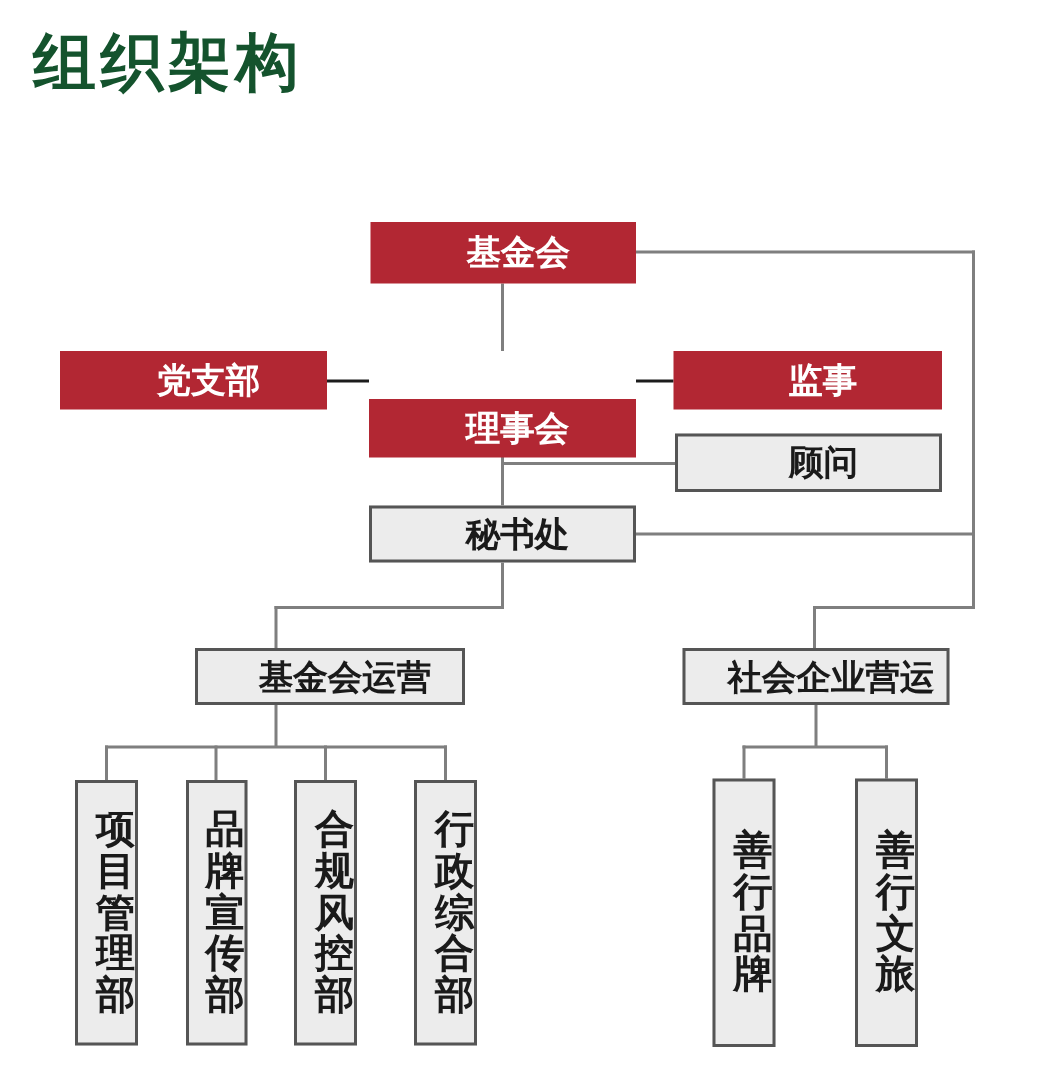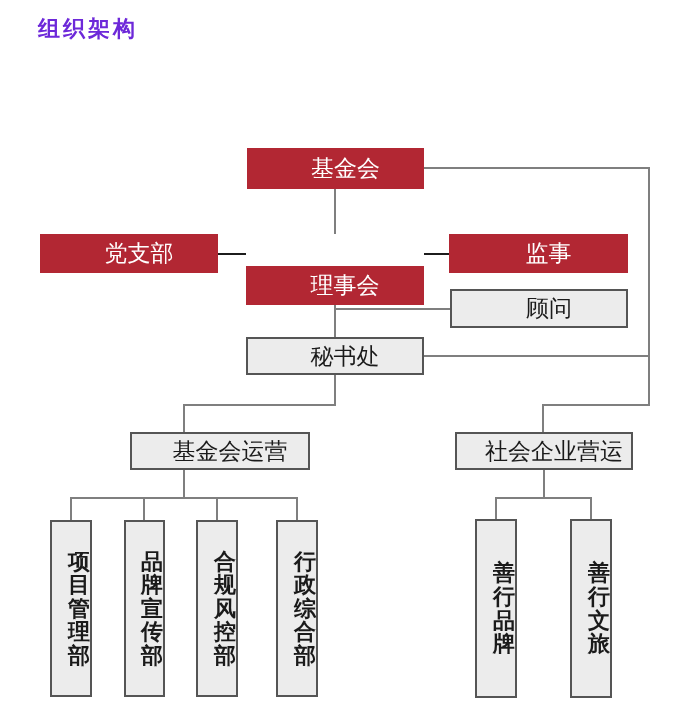--- a/index.html
+++ b/index.html
@@ -1,29 +1,29 @@
 <!DOCTYPE html>
 <html><head>
 <meta charset="utf-8">
 <style>
   html,body{margin:0;padding:0;background:#ffffff;}
   body{font-family:"Liberation Sans","DejaVu Sans",sans-serif;}
   .canvas{position:relative;width:700px;height:728px;background:#ffffff;overflow:hidden;}
-  .title{position:absolute;left:38px;top:14px;margin:0;font-size:22px;font-weight:bold;
-         color:#6d28d9;letter-spacing:3px;}
+  .title{position:absolute;left:22px;top:14px;margin:0;font-size:42px;font-weight:bold;
+         color:#14532d;letter-spacing:3px;}
   .line{position:absolute;background:#7f7f7f;}
   .line.h{height:2px;}
   .line.v{width:2px;}
   .line.black{background:#1c1c1c;}
   .node{position:absolute;display:flex;align-items:center;justify-content:center;
-        box-sizing:border-box;font-weight:normal;font-size:23px;text-align:center;
+        box-sizing:border-box;font-weight:bold;font-size:23px;text-align:center;
         line-height:1.05;padding-left:20px;}
   .node.red{background:#B22733;color:#ffffff;}
   .node.gray{background:#ECECEC;color:#1a1a1a;border:2px solid #555555;text-align:right;}
-  .node.vert{font-size:22px;word-break:break-all;line-height:1.07;padding:4px 0;
+  .node.vert{font-size:26px;word-break:break-all;line-height:1.07;padding:4px 0;
              font-weight:bold;}
 </style>
 </head>
 <body>
 
 <div class="canvas">
 
   <h1 class="title">组织架构</h1>
 
   <div class="line h" style="left:424px;top:167px;width:226px;"></div>

